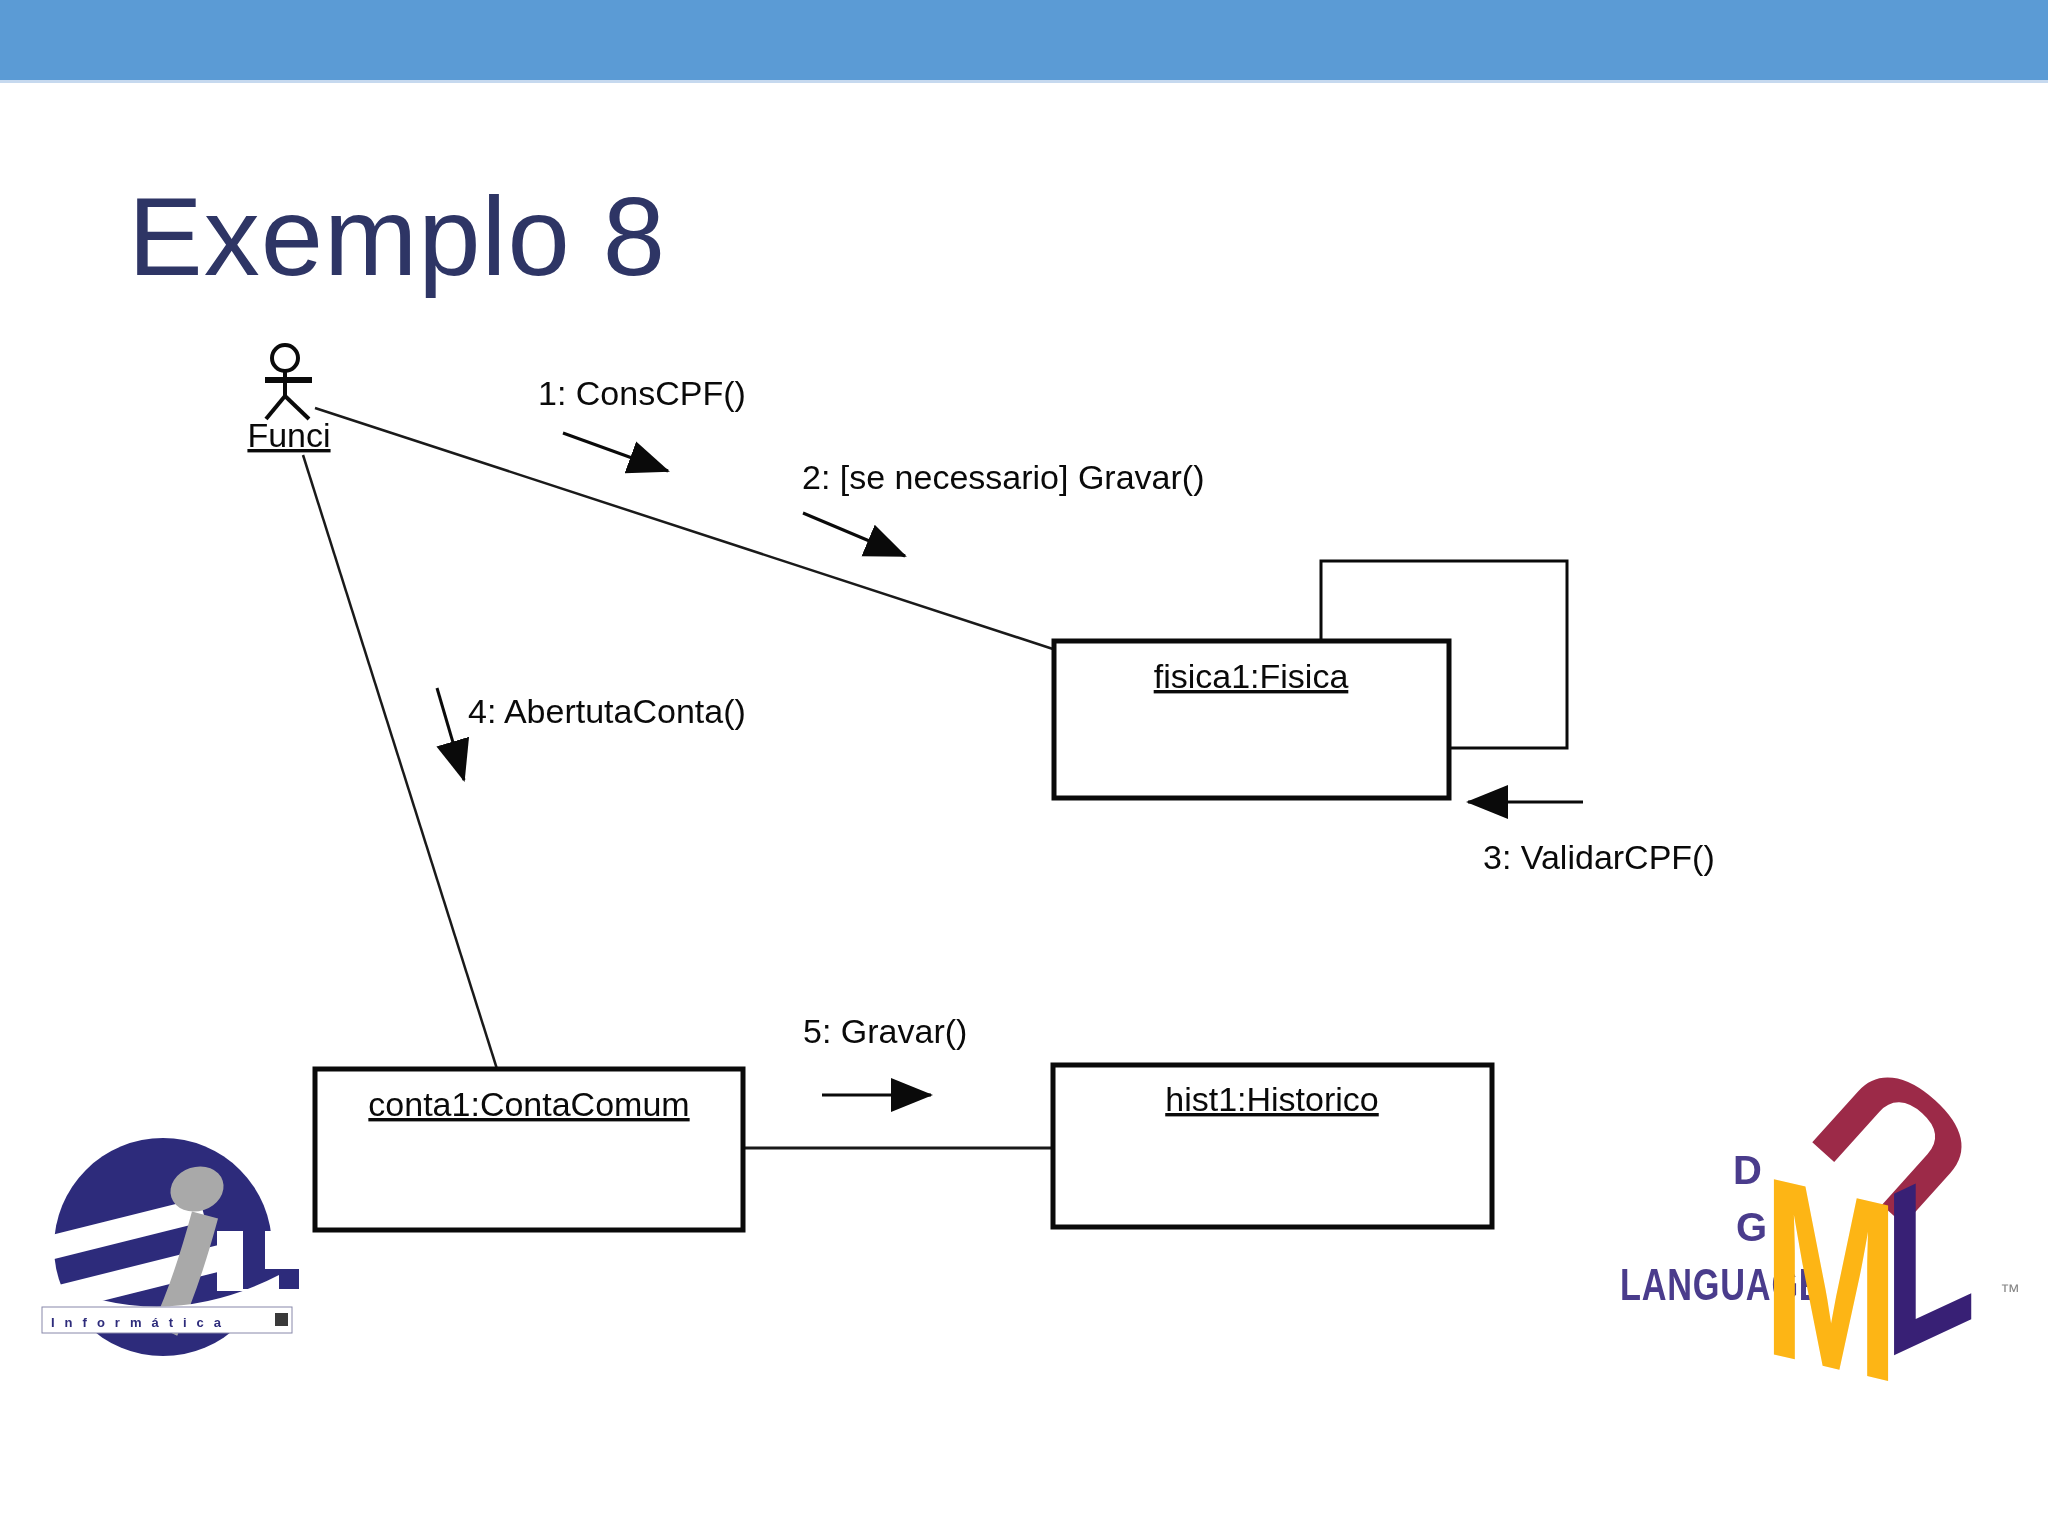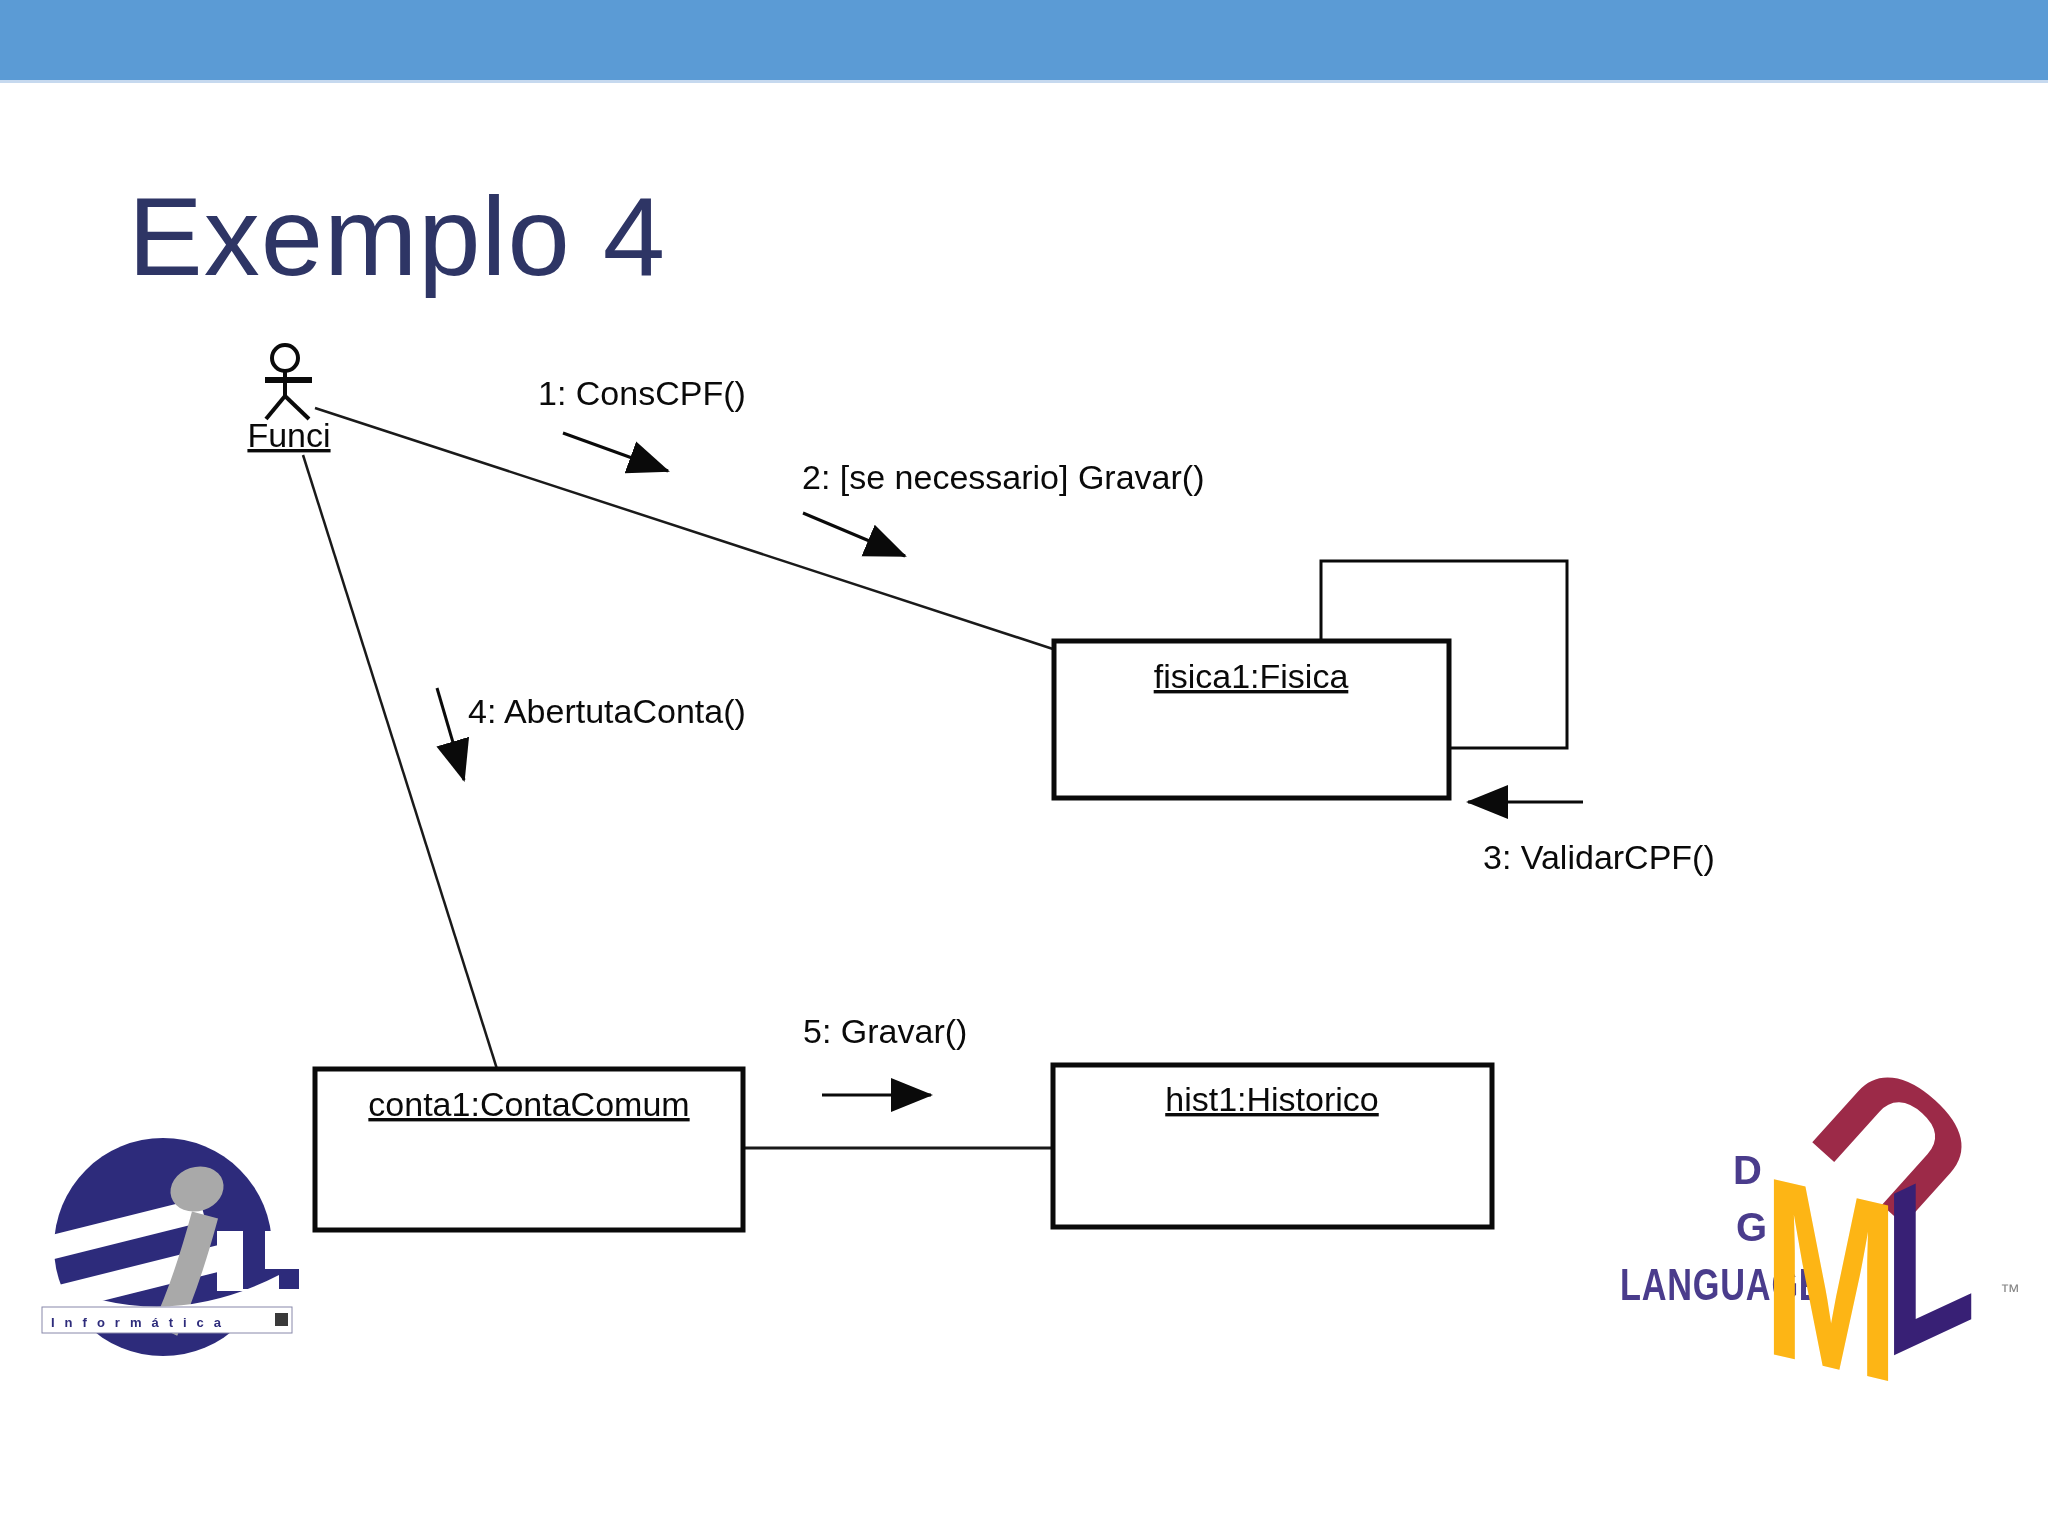--- a/index.html
+++ b/index.html
@@ -25,21 +25,21 @@
   .msg-arrow{stroke:#0a0a0a;stroke-width:3;}
   .obj-box-thick{fill:#ffffff;stroke:#0a0a0a;stroke-width:5;}
   .obj-box-thin{fill:#ffffff;stroke:#0a0a0a;stroke-width:3;}
   .actor-stroke{stroke:#0a0a0a;fill:none;}
 </style>
 </head>
 <body>
 
 <div class="header-bar"></div>
 
-<div class="page-title">Exemplo 4</div>
+<div class="page-title">Exemplo 8</div>
 
 <svg style="position:absolute;left:0;top:0;" width="2048" height="1536" viewBox="0 0 2048 1536">
   <defs>
     <marker id="ah" markerUnits="userSpaceOnUse" markerWidth="46" markerHeight="40" refX="40" refY="19" orient="auto">
       <path d="M0,2 L42,19 L0,36 Z" fill="#0a0a0a"></path>
     </marker>
   </defs>
 
   <line class="diagram-line" x1="315" y1="408" x2="1056" y2="650"></line>
   <line class="diagram-line" x1="303" y1="455" x2="497" y2="1069"></line>

